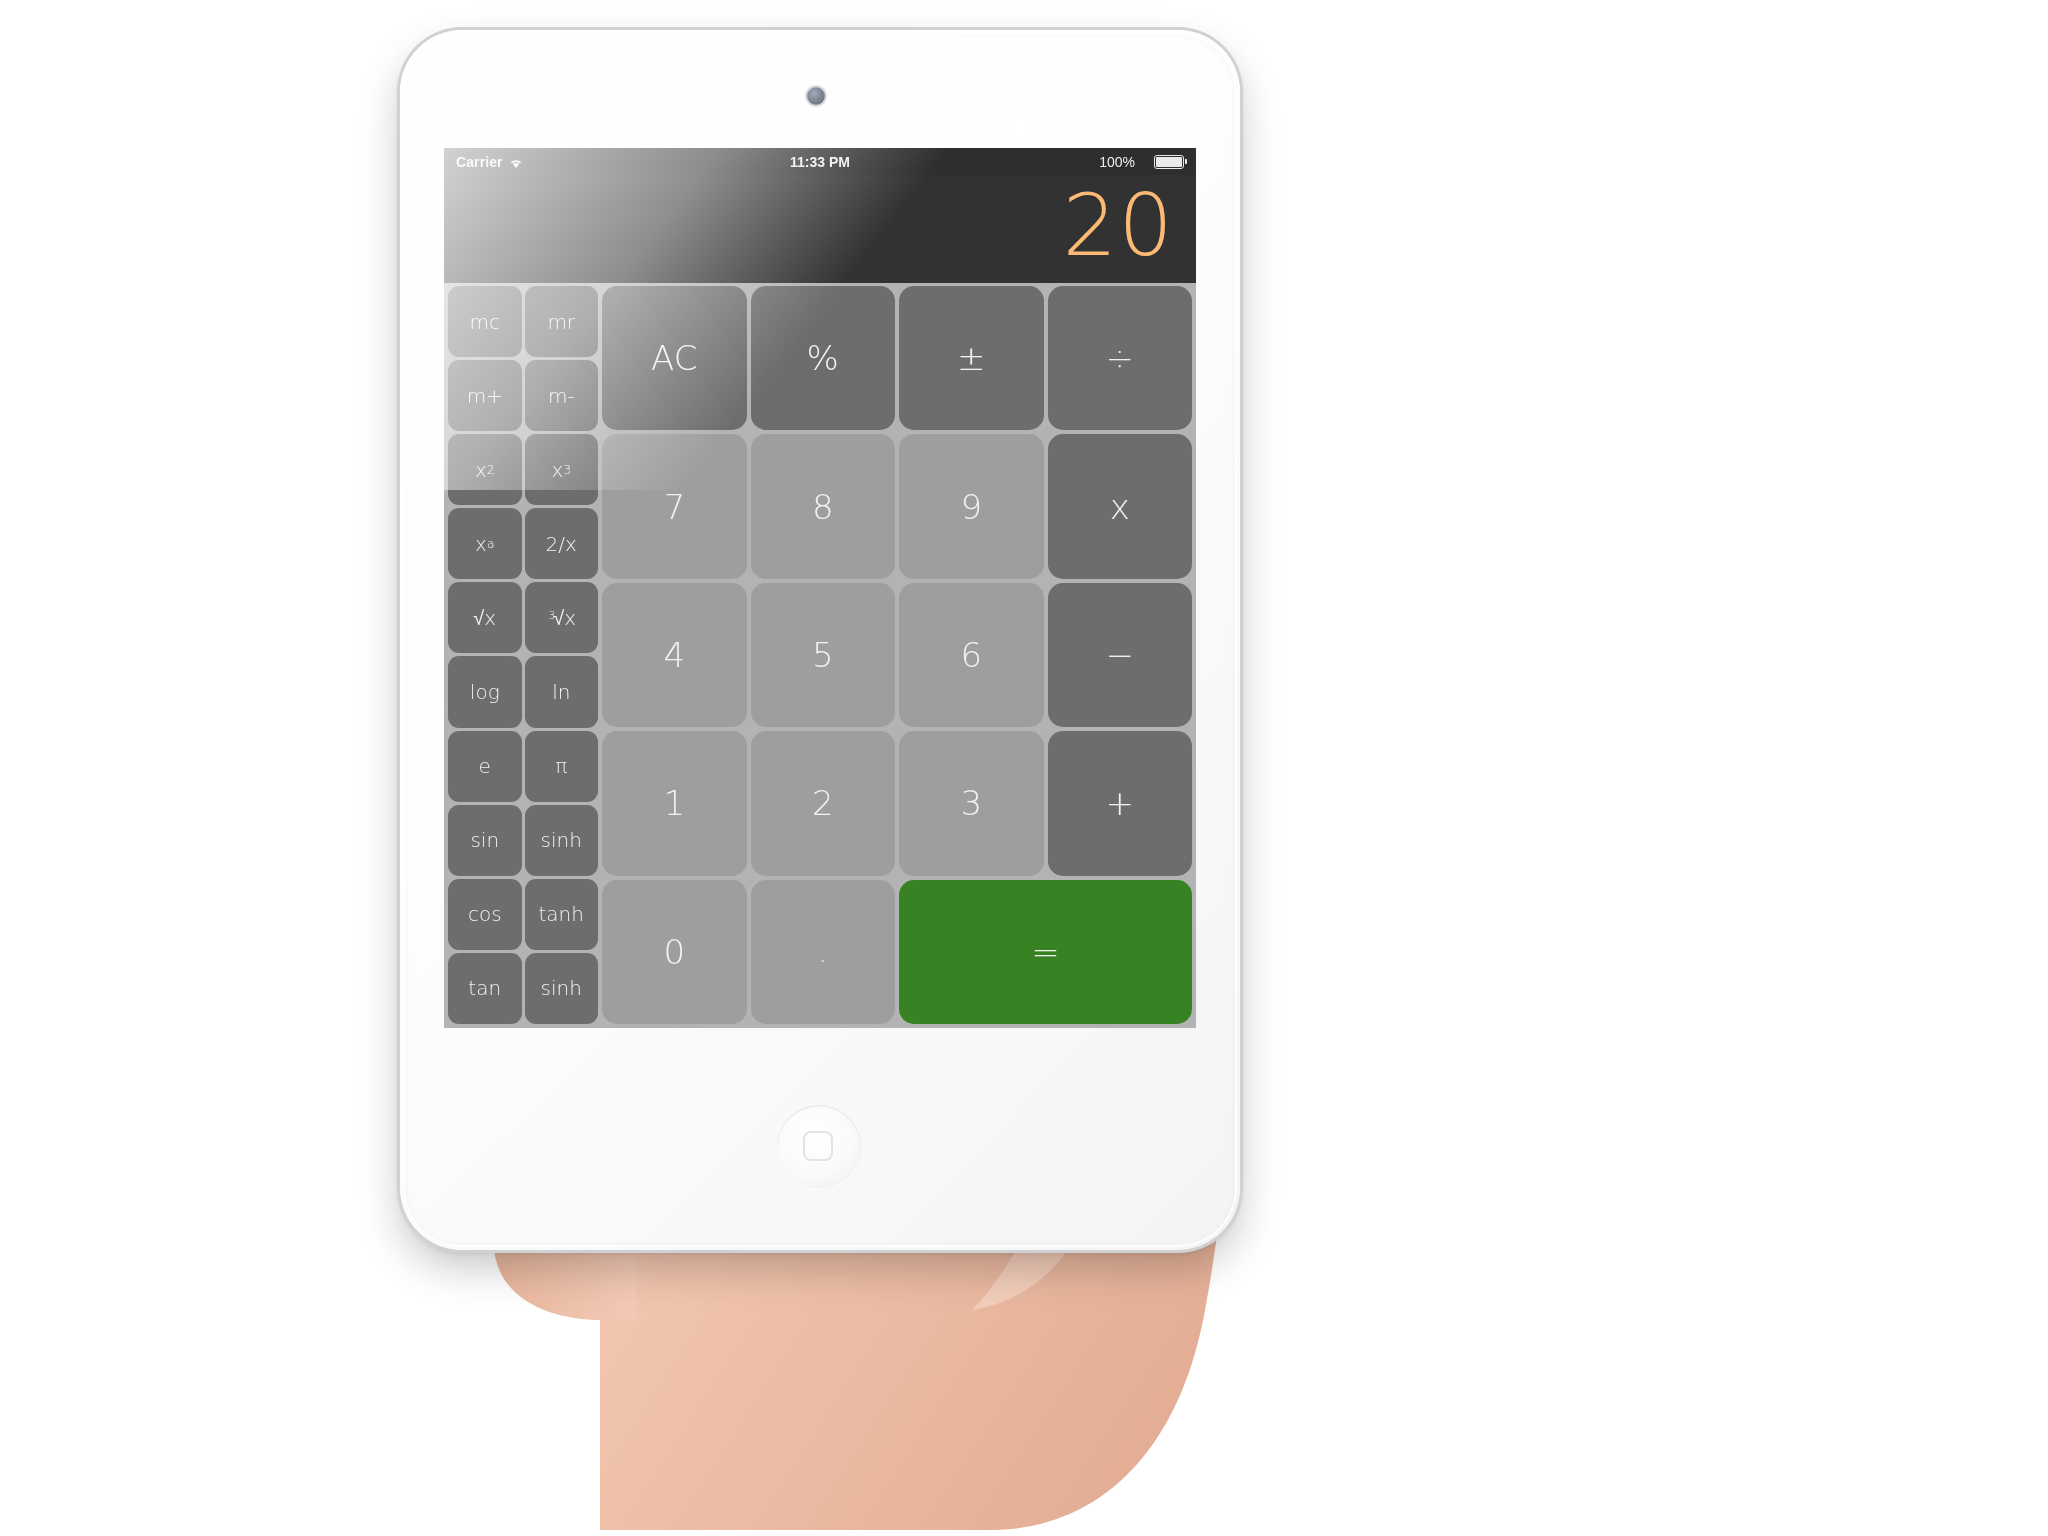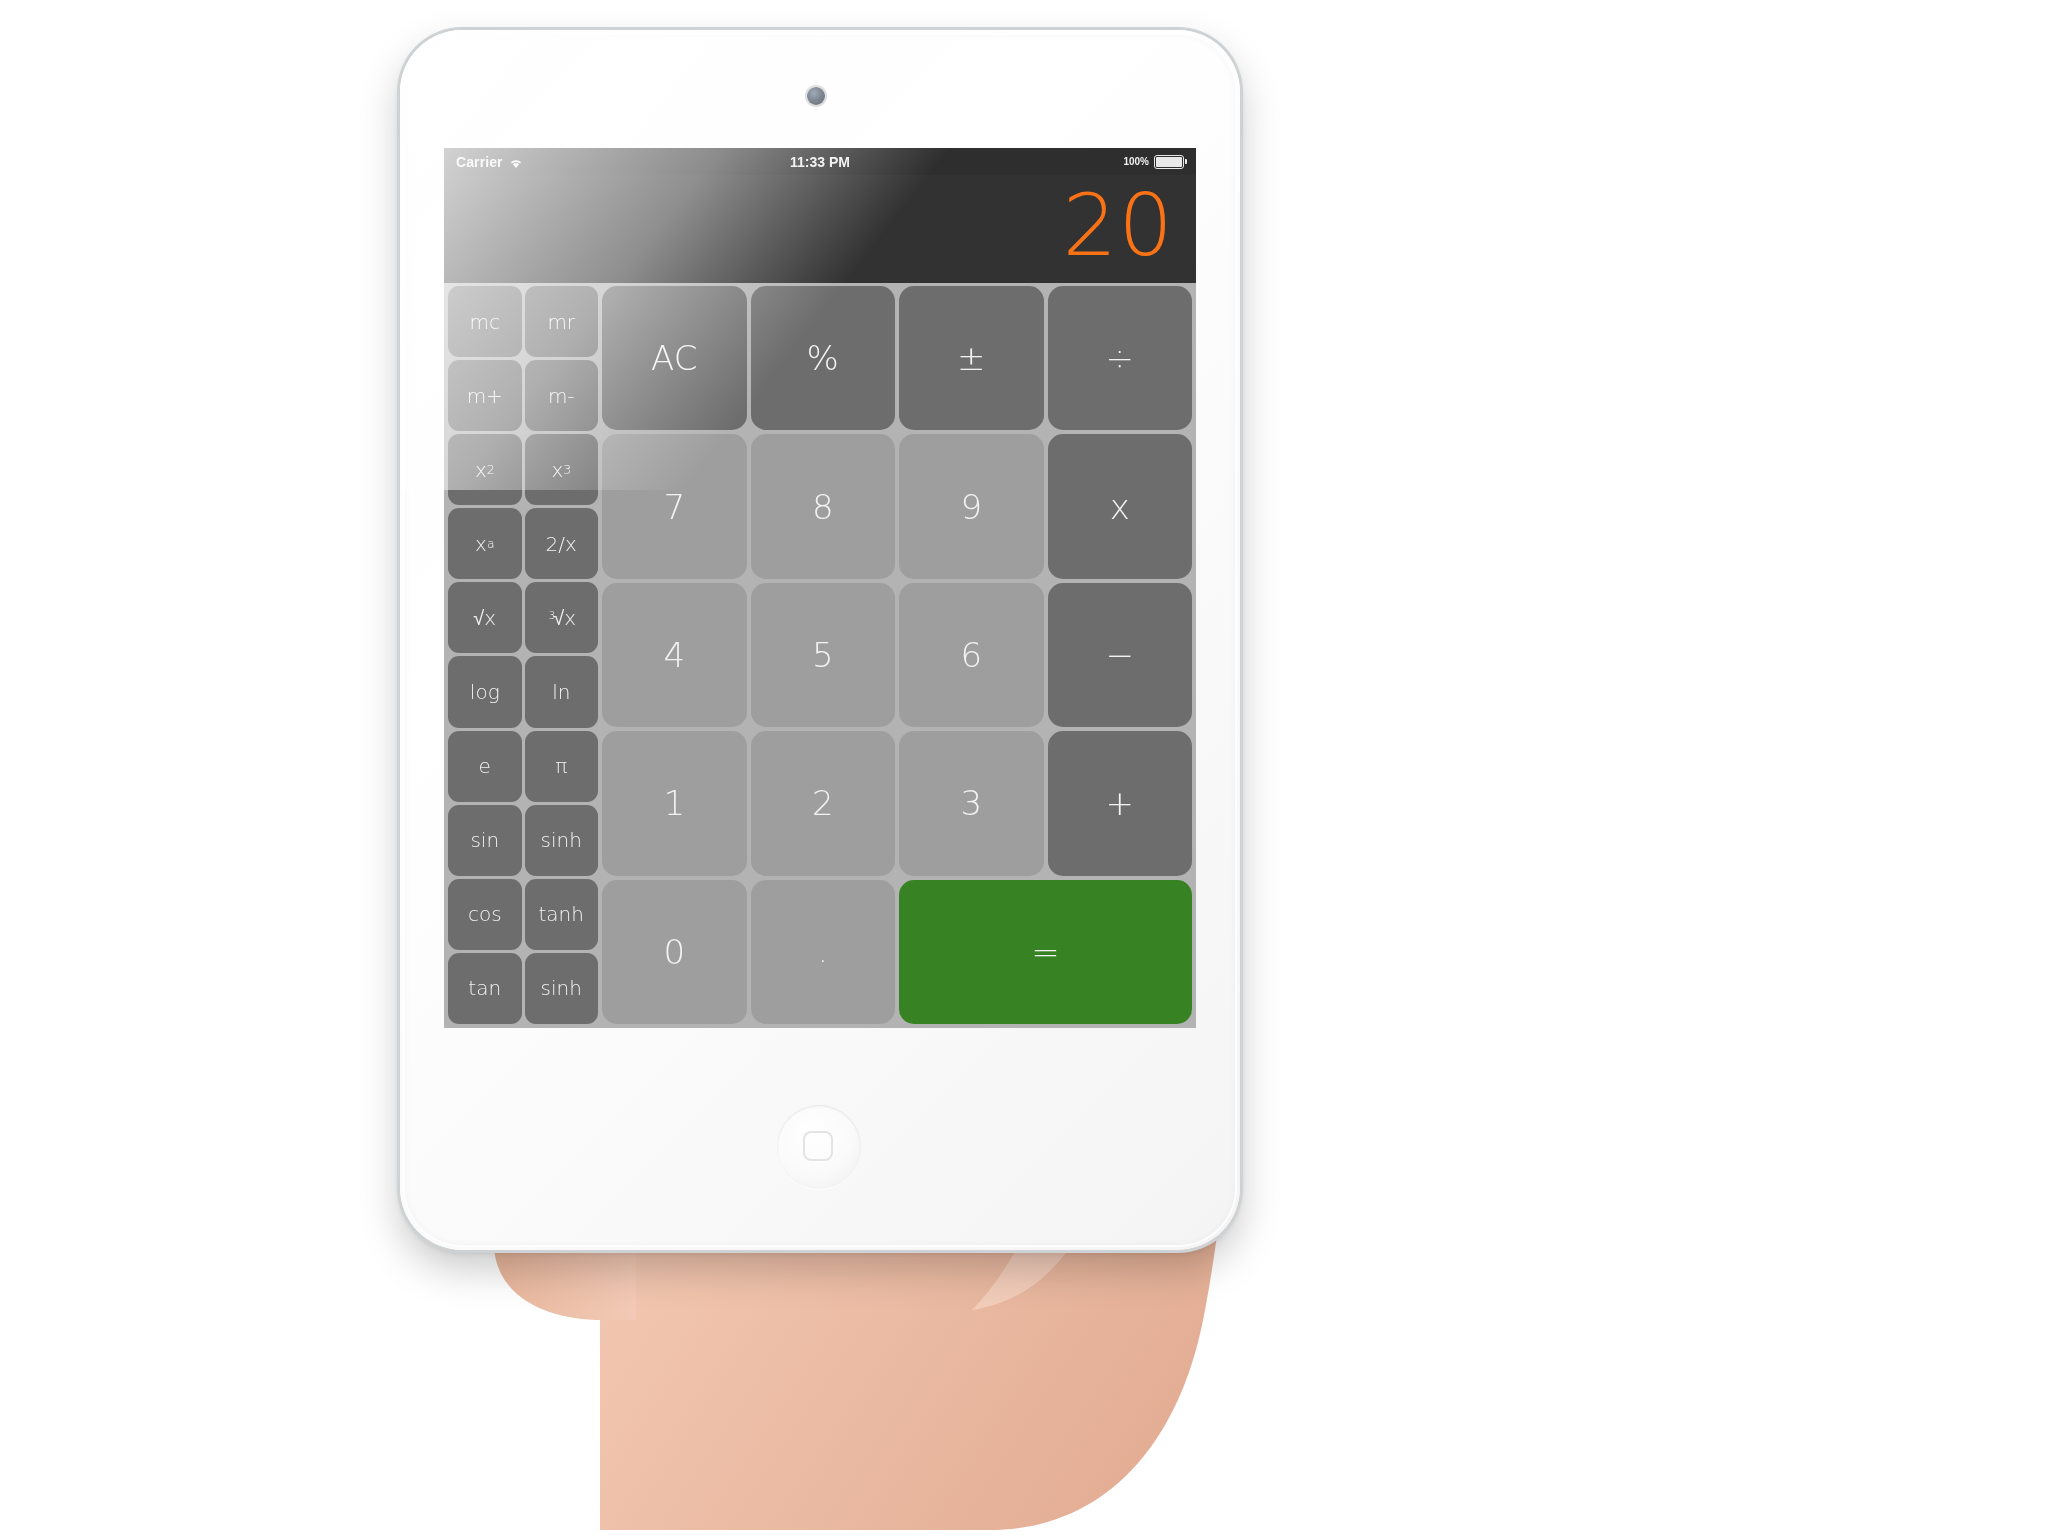--- a/index.html
+++ b/index.html
@@ -32,30 +32,30 @@
         box-shadow:inset 0 0 0 2px #e2e3e4, 0 1px 0 rgba(255,255,255,.9);}
 
   
   .screen{position:absolute;left:44px;top:118px;width:752px;height:880px;background:#b3b3b3;overflow:hidden;}
 
   
   .statusbar{height:27px;background:#2e2e2e;display:flex;align-items:center;
              padding:0 12px;color:#efefef;font-size:15px;position:relative;}
   .sb-left{display:flex;align-items:center;gap:6px;font-weight:bold;font-size:14px;letter-spacing:.1px;}
   .sb-center{position:absolute;left:0;right:0;text-align:center;font-weight:bold;font-size:14px;}
-  .sb-right{margin-left:auto;display:flex;align-items:center;gap:5px;font-weight:bold;font-size:10px;z-index:2;}
+  .sb-right{margin-left:auto;display:flex;align-items:center;gap:19px;font-weight:normal;font-size:14px;z-index:2;}
   .wifi{width:14px;height:11px;display:inline-block;}
   .batt{position:relative;width:28px;height:12px;border:1.5px solid #e9e9e9;border-radius:3px;display:inline-block;}
   .batt-fill{position:absolute;left:1px;top:1px;bottom:1px;width:calc(100% - 2px);background:#e9e9e9;border-radius:1px;}
   .batt-cap{position:absolute;right:-4px;top:3px;width:2px;height:5px;background:#e9e9e9;border-radius:0 1px 1px 0;}
 
   
   .display{height:108px;background:#323232;display:flex;align-items:center;justify-content:flex-end;
            padding:0 22px 8px 0;box-sizing:border-box;}
-  .display-value{color:#f97316;font-size:86px;font-weight:300;line-height:1;letter-spacing:1px;
+  .display-value{color:#fdba74;font-size:86px;font-weight:300;line-height:1;letter-spacing:1px;
                  font-family:"DejaVu Sans","Liberation Sans",sans-serif;}
 
   
   .keypad{position:absolute;left:0;right:0;top:135px;bottom:0;display:flex;padding:3px 4px 4px 4px;box-sizing:border-box;}
   .func-cols{display:grid;grid-template-columns:1fr 1fr;grid-auto-rows:1fr;gap:3px;width:150px;flex:none;}
   .main-grid{flex:1;display:grid;grid-template-columns:repeat(4,1fr);grid-template-rows:repeat(5,1fr);gap:4px;margin-left:4px;}
 
   .key{border-radius:15px;display:flex;align-items:center;justify-content:center;
        color:#f2f2f2;font-weight:300;user-select:none;
        font-family:"DejaVu Sans","Liberation Sans",sans-serif;}

